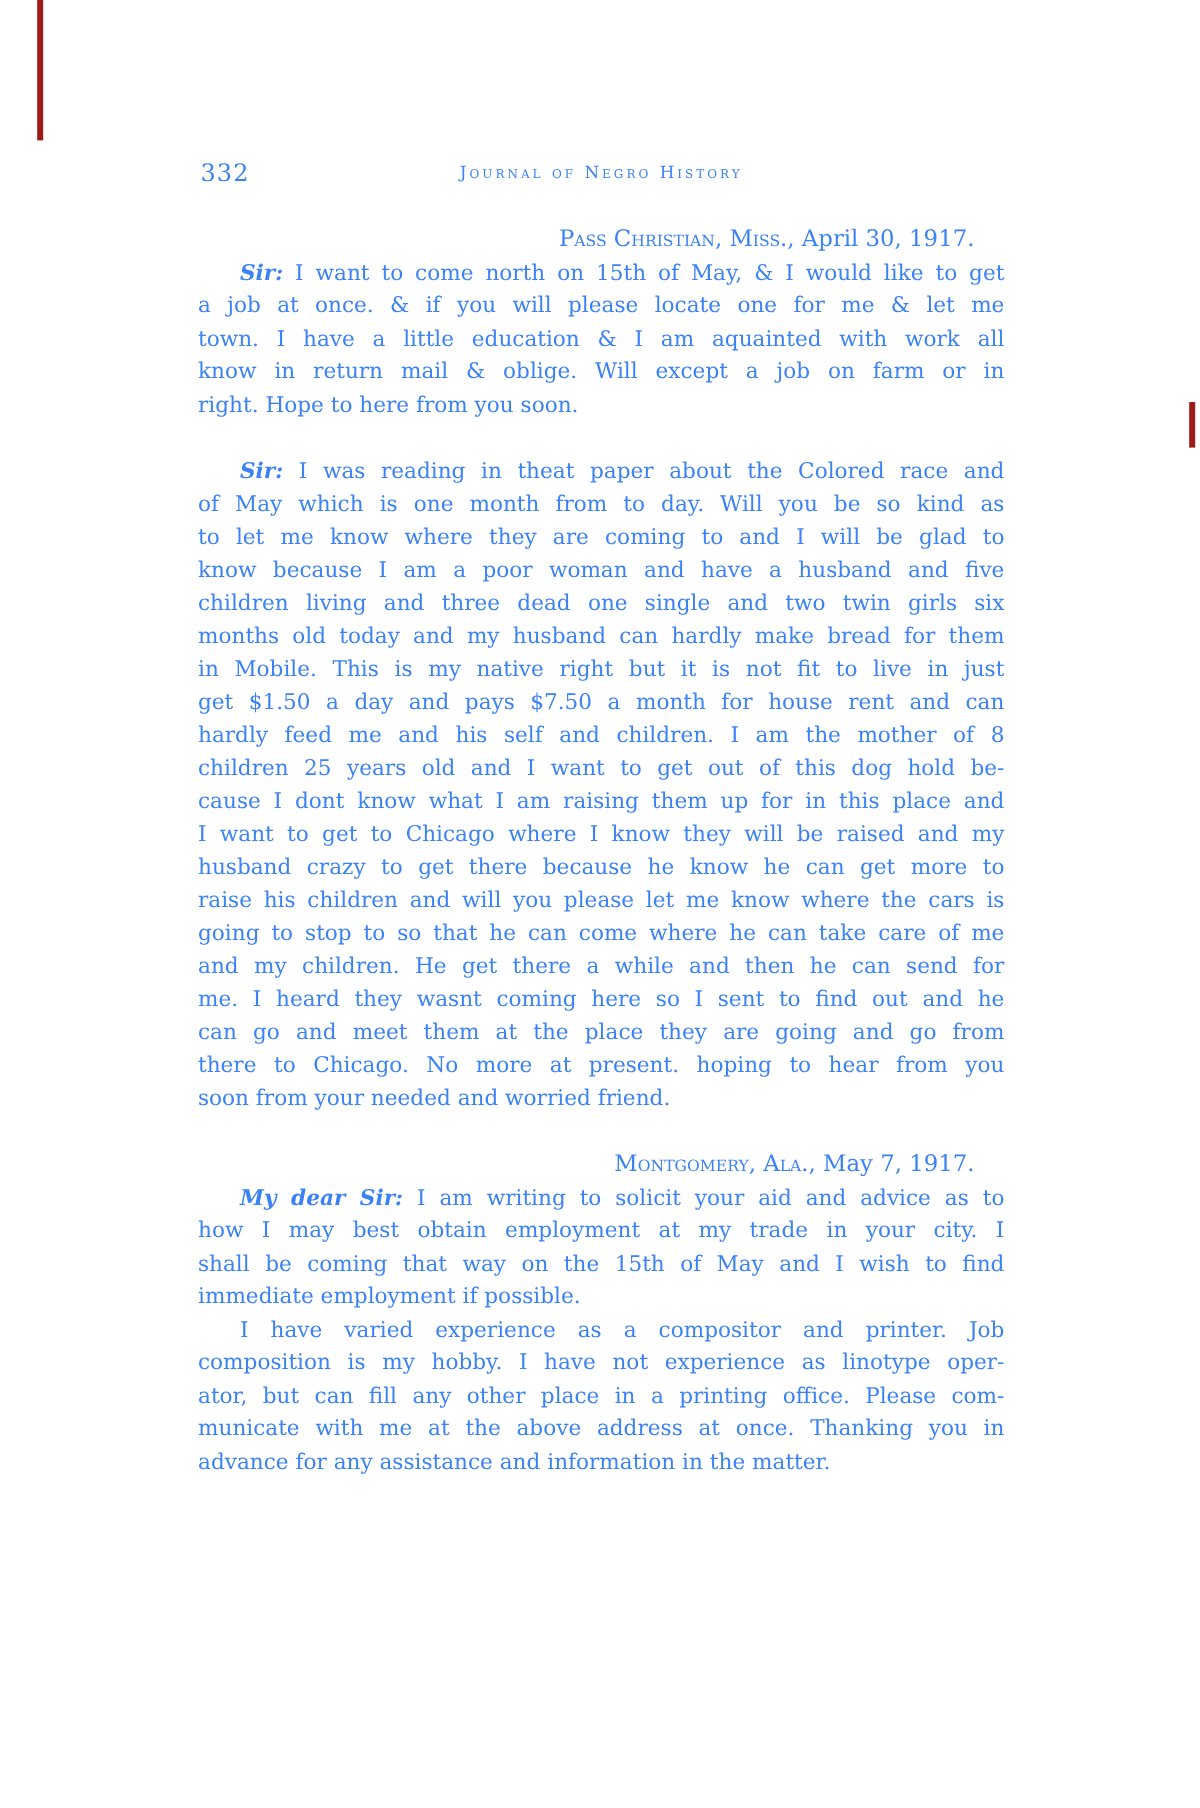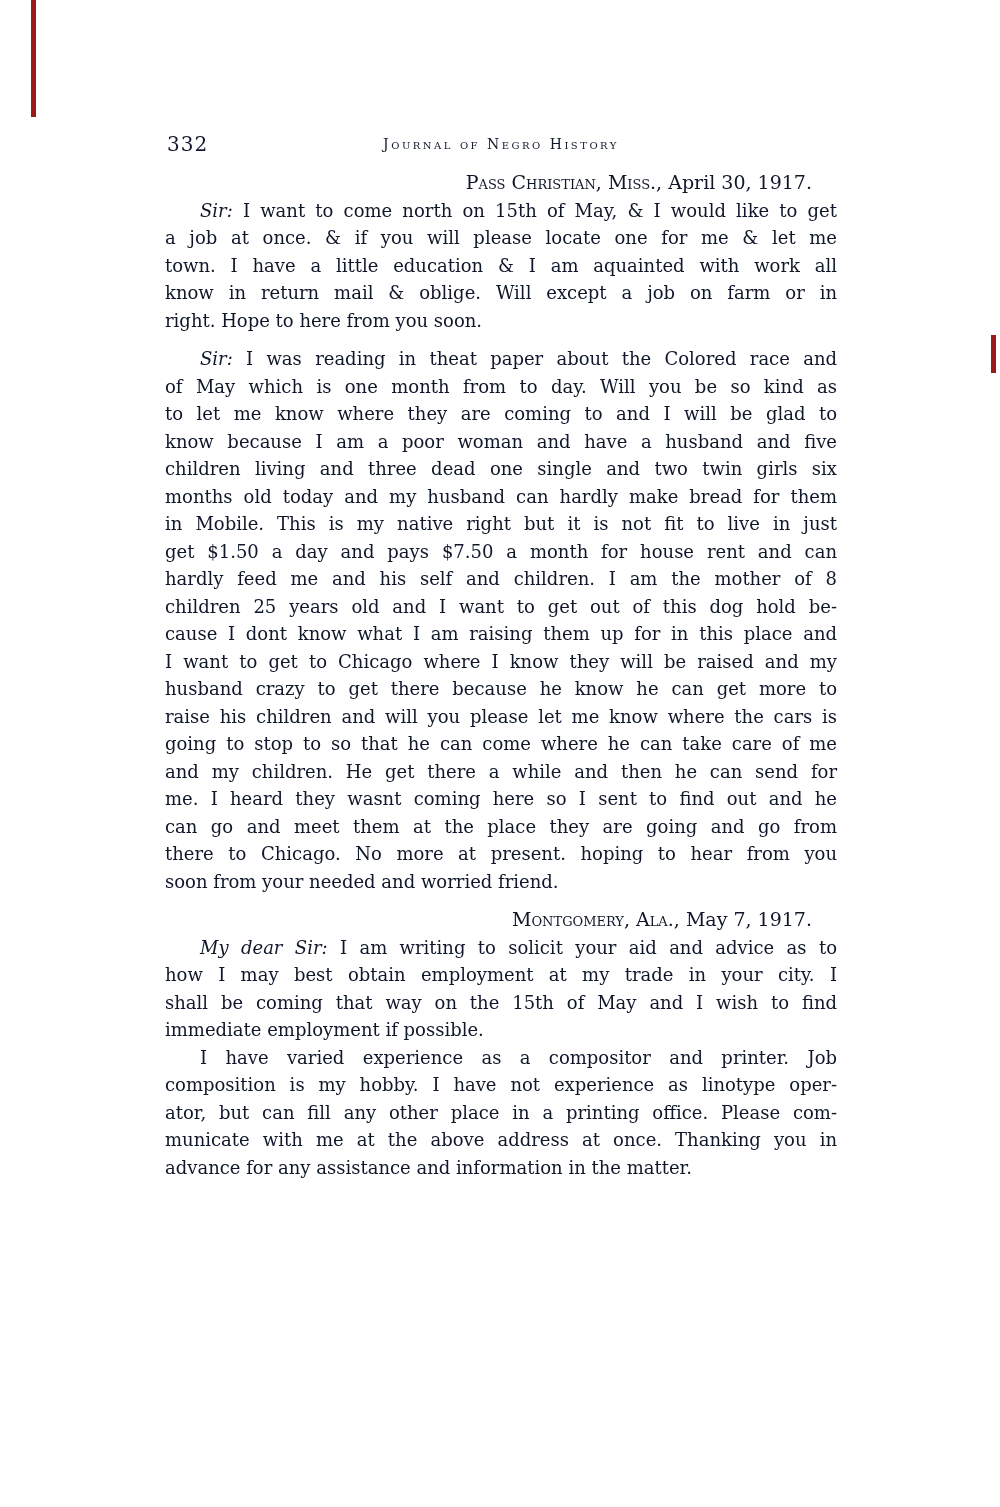--- a/index.html
+++ b/index.html
@@ -6,21 +6,21 @@
     margin: 0;
     padding: 0;
     background: #ffffff;
   }
   .page {
     position: relative;
     width: 1000px;
     height: 1500px;
     background: #ffffff;
     font-family: "DejaVu Serif", serif;
-    color: #0f172a;
+    color: #3b82f6;
     overflow: hidden;
   }
   .scan-mark {
     position: absolute;
     background: #9b1b1b;
   }
   .mark-left  { left: 31px;  top: 0;     width: 5px; height: 117px; }
   .mark-right { left: 991px; top: 335px; width: 5px; height: 38px;  }
 
   .content {
@@ -42,40 +42,40 @@
     letter-spacing: 1px;
   }
   .htitle {
     display: block;
     text-align: center;
     font-variant: small-caps;
     font-size: 14px;
     letter-spacing: 2.5px;
   }
 
-  .letter { margin-top: 11px; }
+  .letter { margin-top: 28px; }
 
   .dateline {
     font-size: 19px;
     line-height: 27.5px;
     text-align: right;
     padding-right: 25px;
     white-space: nowrap;
   }
   .sc { font-variant: small-caps; }
 
   .bodyline {
     font-size: 18px;
     line-height: 27.5px;
     text-align: justify;
     text-align-last: justify;
   }
   .bodyline.first { padding-left: 35px; }
   .bodyline.last  { text-align-last: left; }
-  .bodyline i { font-style: italic; }
+  .bodyline i { font-style: italic; font-weight: bold; }
 </style>
 </head>
 <body>
 
 <div class="page">
   <div class="scan-mark mark-left" style="background: rgb(155, 27, 27);"></div>
   <div class="scan-mark mark-right" style="background: rgb(155, 27, 27);"></div>
 
   <div class="content">
     <header class="pagehead">

